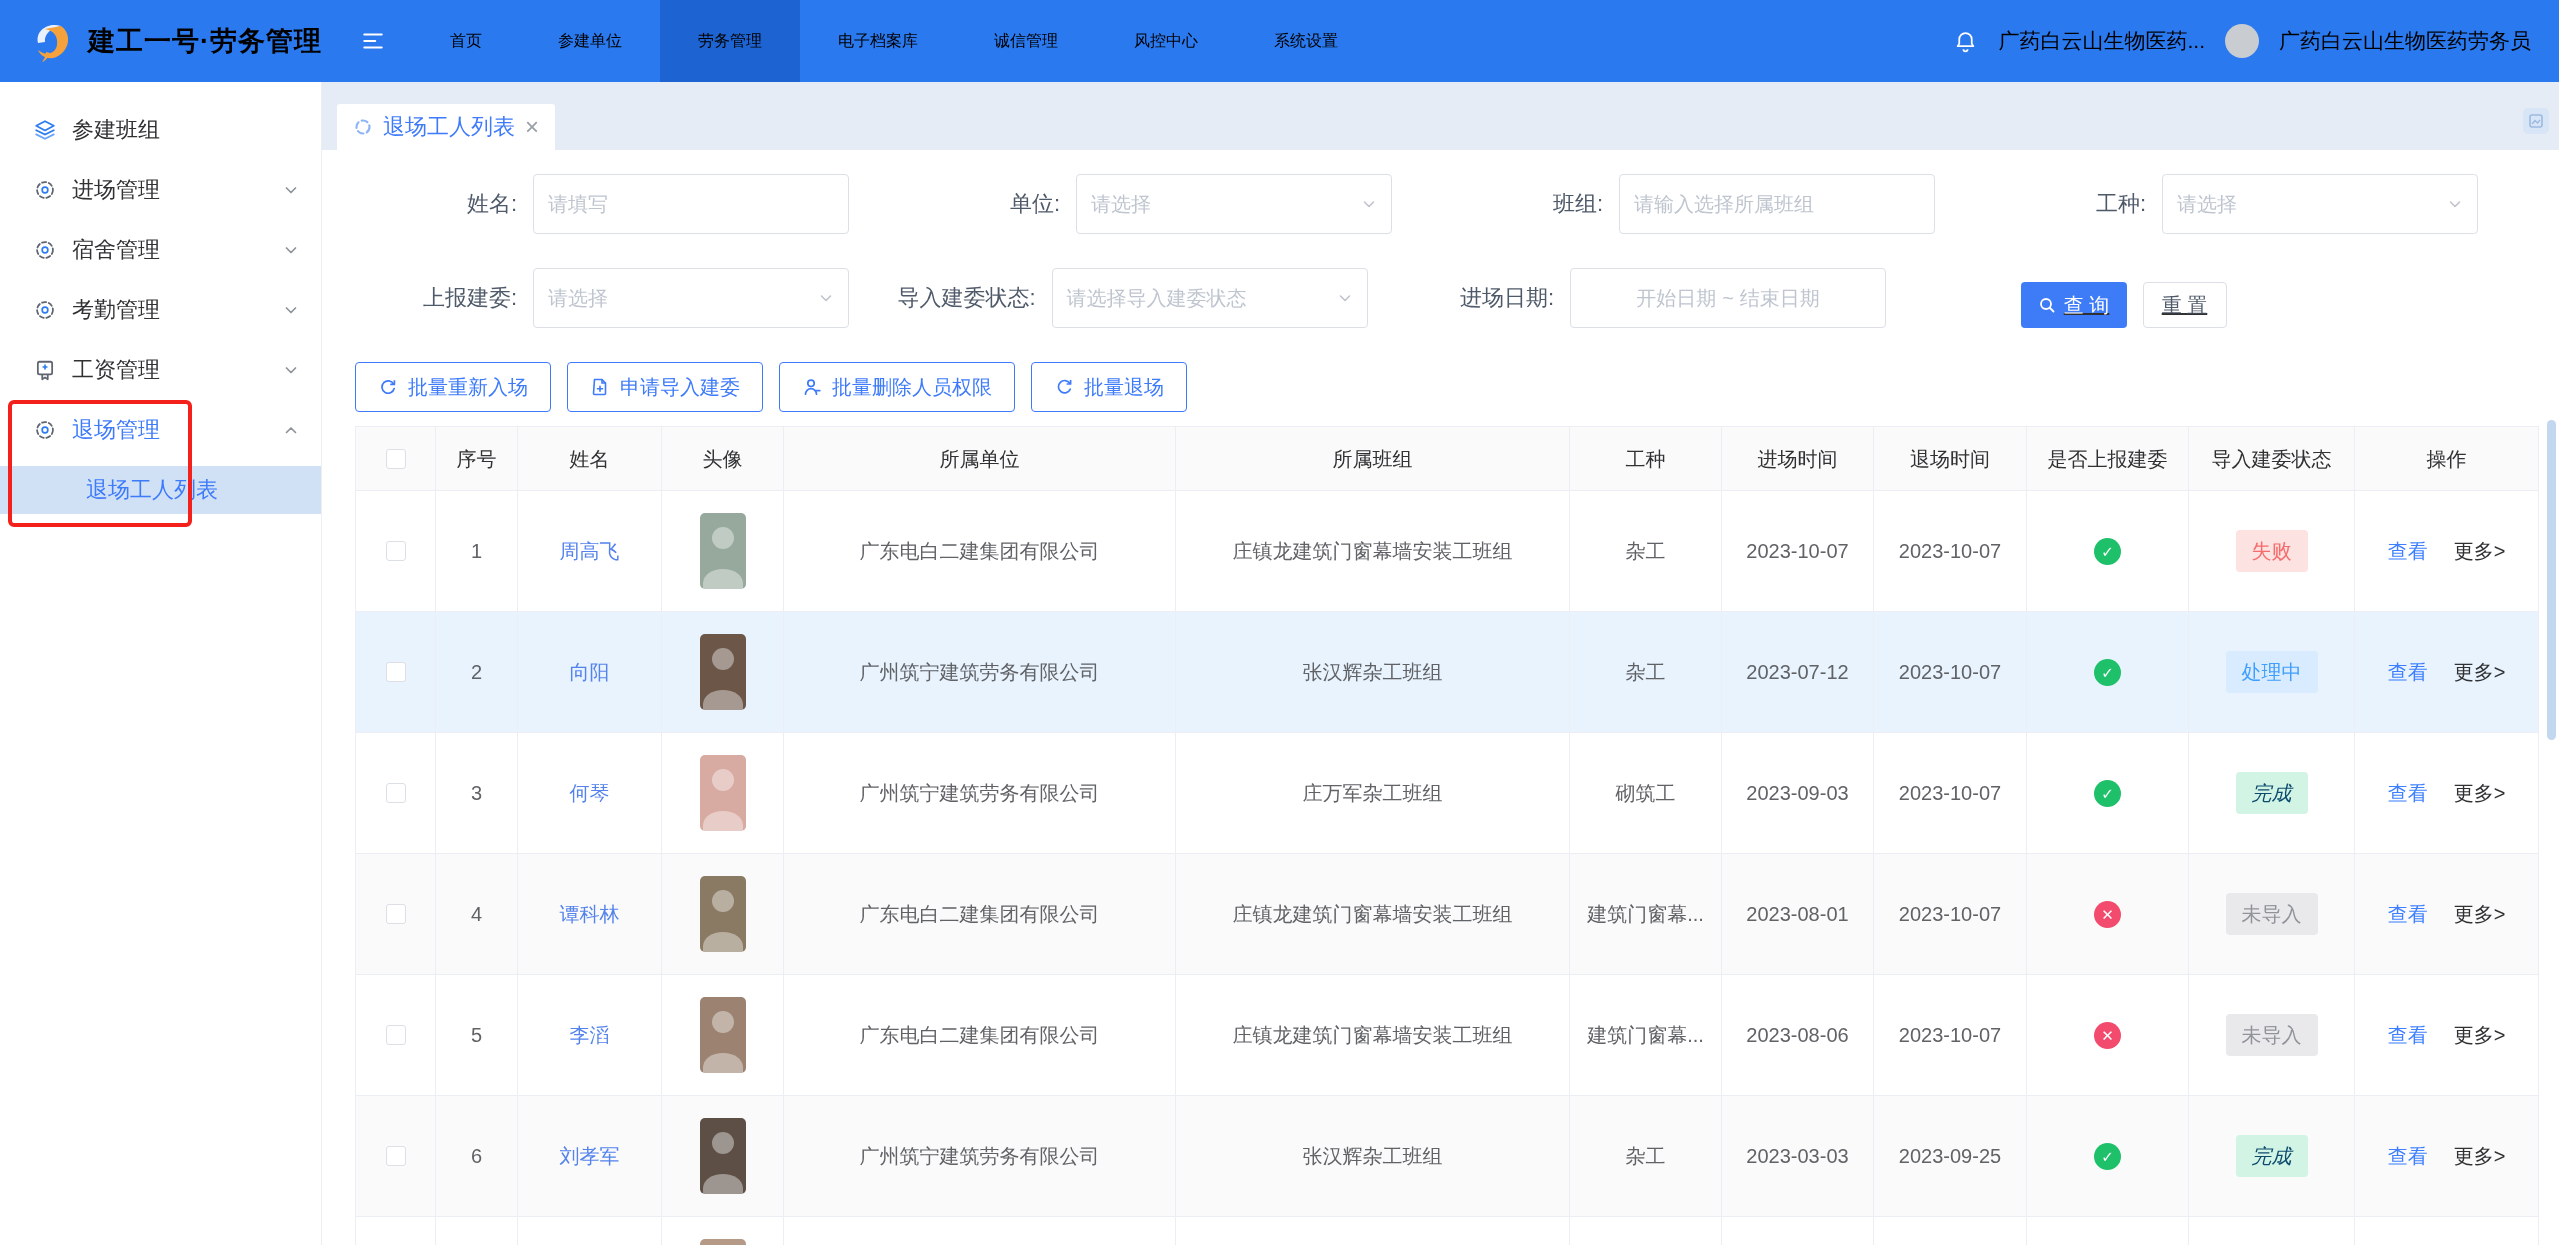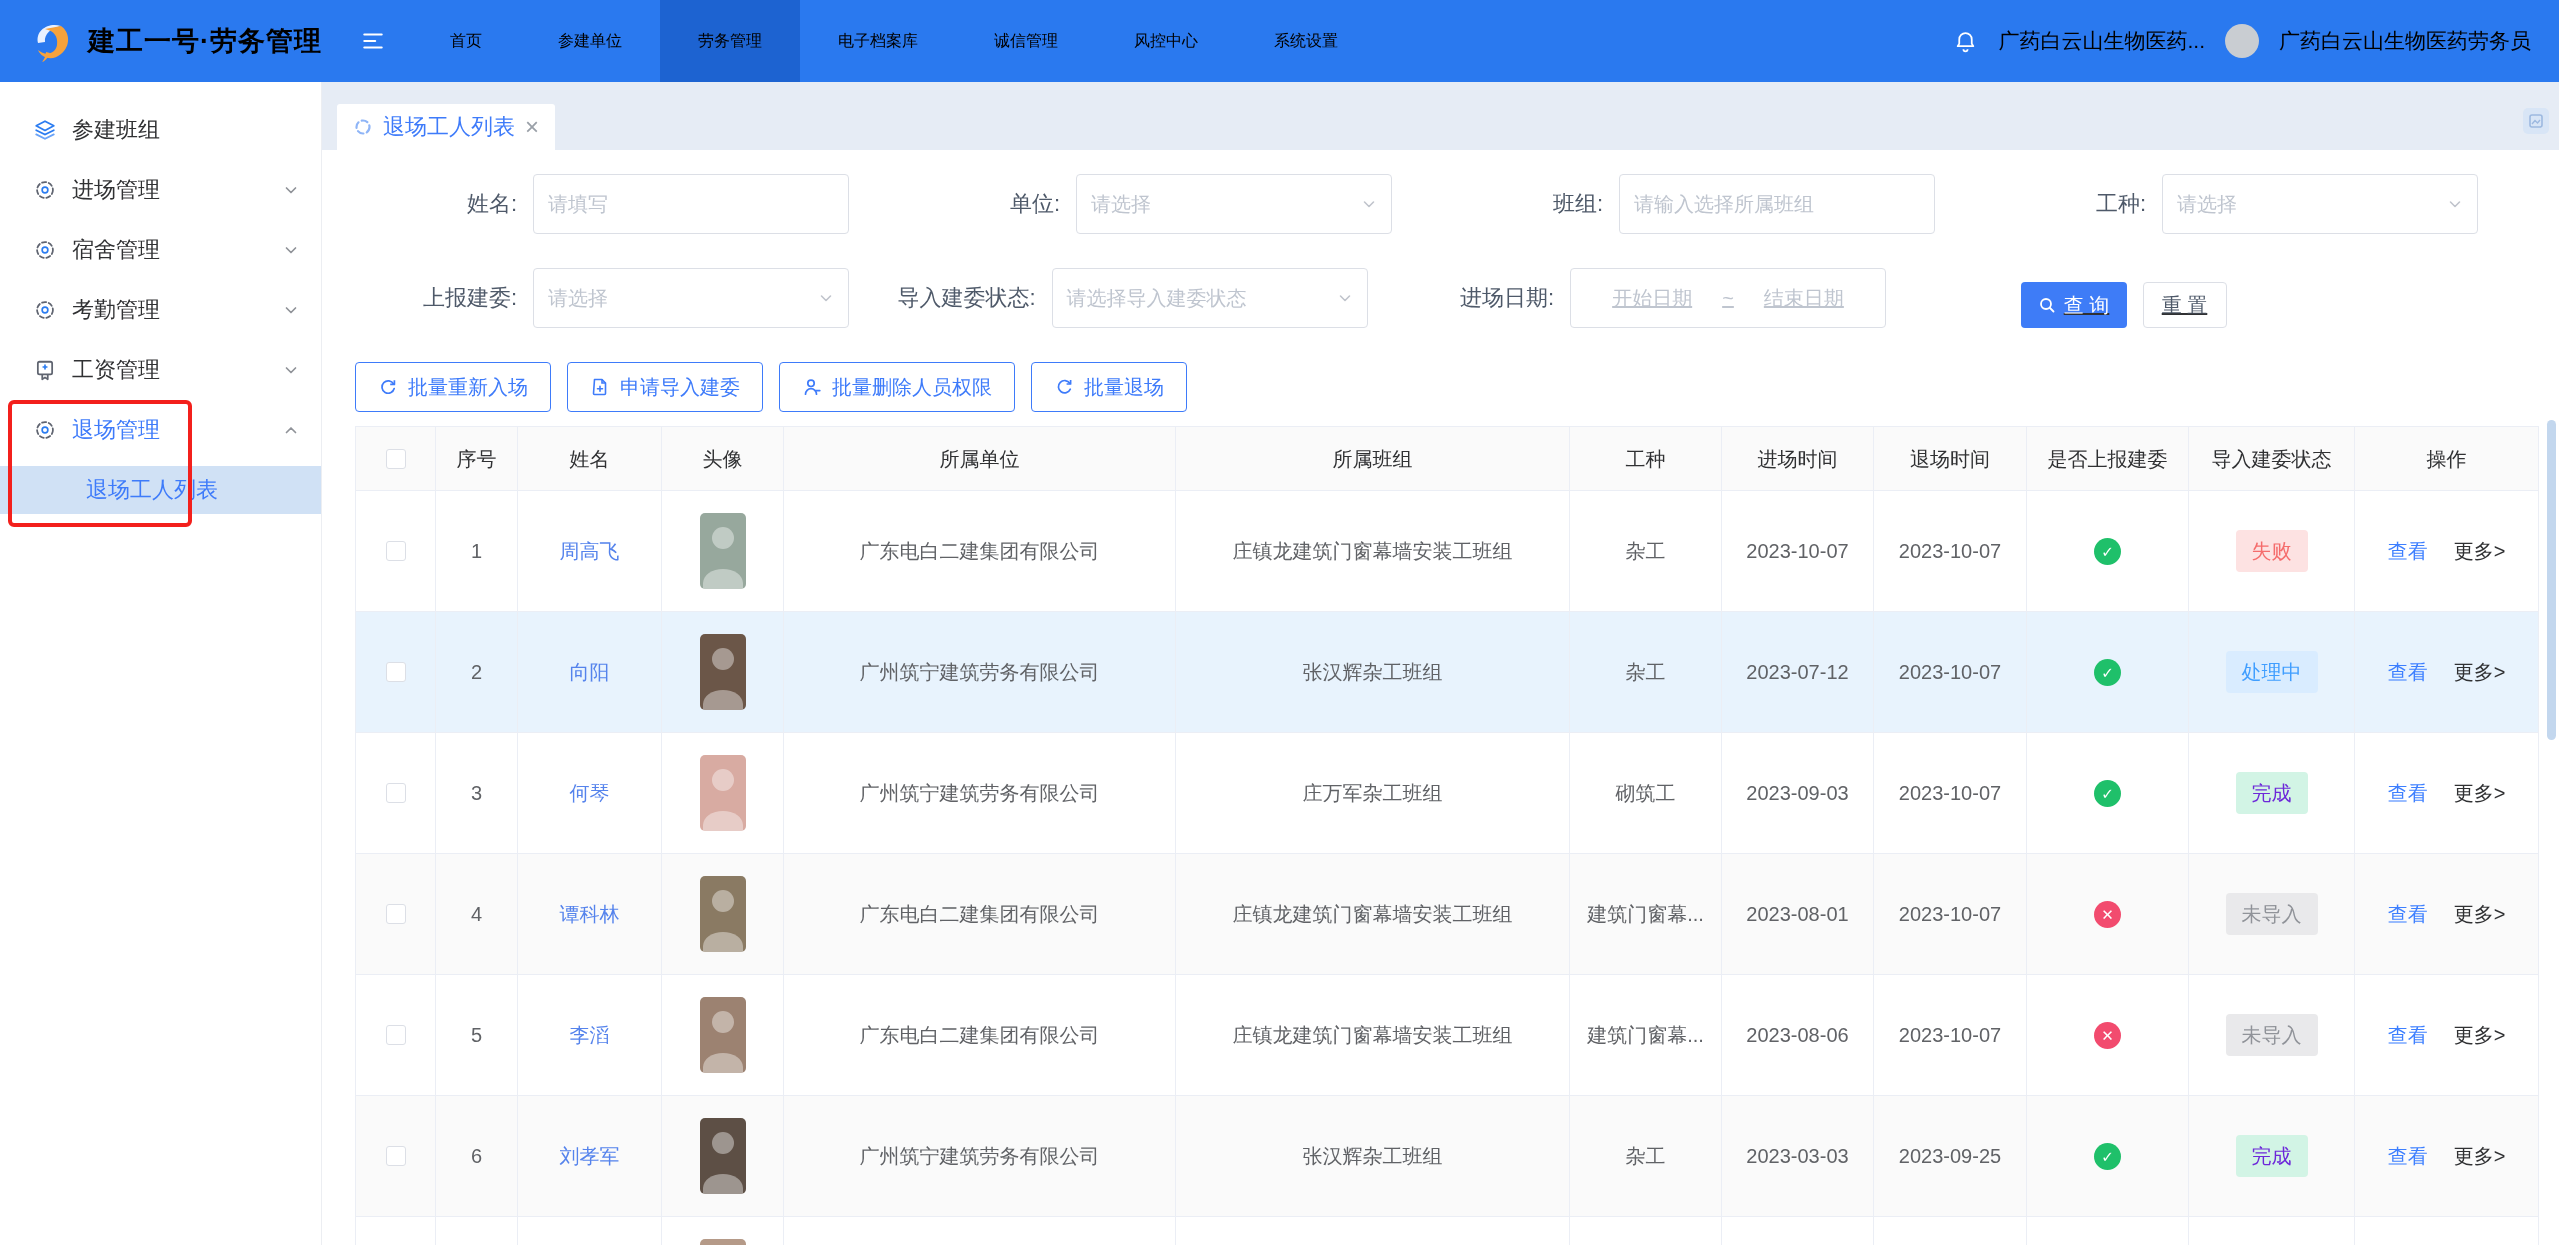--- a/index.html
+++ b/index.html
@@ -49,21 +49,21 @@
   .content { position:absolute; top:68px; left:0; right:0; bottom:0; background:#fff; padding:24px 20px 0 33px; }
   .filter-row { display:flex; margin-bottom:34px; }
   .filter-group { width:543px; display:flex; align-items:center; }
   .f-label { flex:0 0 178px; text-align:right; padding-right:16px; font-size:22px; color:#4e5969; white-space:nowrap; }
   .ctrl { width:316px; height:60px; border:1px solid #dcdfe6; border-radius:4px; background:#fff;
           display:flex; align-items:center; padding:0 14px; font-size:20px; color:#303133; }
   input.ctrl { outline:none; }
   input.ctrl::placeholder { color:#bfc5cf; }
   .select { cursor:pointer; }
   .select .ph { flex:1; color:#bfc5cf; }
-  .daterange { justify-content:center; gap:30px; color:#bfc5cf; cursor:pointer;text-decoration:underline; }
+  .daterange { justify-content:center; gap:6px; color:#bfc5cf; cursor:pointer; }
   .btn-area { display:flex; align-items:flex-end; margin-left:110px;text-decoration:underline; }
   .btn-search { width:106px; height:46px; background:#3e7cf7; border:none; color:#fff; border-radius:4px;
                 display:flex; align-items:center; justify-content:center; gap:8px; font-size:20px; cursor:pointer; }
   .btn-reset { width:84px; height:46px; margin-left:16px; background:#fff; border:1px solid #dcdfe6;
                color:#4e5969; border-radius:4px; font-size:20px; cursor:pointer;
                display:flex; align-items:center; justify-content:center; font-family:inherit; }
 
   
   .actions { display:flex; gap:16px; margin-top:4px; }
   .action-btn { height:50px; background:#fff; border:1px solid #3e7bfa; color:#3e7bfa; border-radius:4px;
@@ -87,21 +87,21 @@
                     margin-left:-11px; border-radius:50%; background:rgba(255,255,255,.4); }
   .avatar::after { content:""; position:absolute; left:50%; bottom:-8px; width:40px; height:28px;
                    margin-left:-20px; border-radius:50% 50% 0 0; background:rgba(255,255,255,.4); }
   .dot { width:27px; height:27px; border-radius:50%; display:flex; align-items:center; justify-content:center;
          color:#fff; font-size:15px; font-weight:bold; }
   .dot.ok { background:#1fc06a; }
   .dot.no { background:#f24b6e; }
   .badge { padding:7px 16px; border-radius:4px; font-size:20px; white-space:nowrap; }
   .badge.fail { background:#fde2e2; color:#f56c6c; }
   .badge.processing { background:#d9ecff; color:#409eff; }
-  .badge.done { background:#d2f4e5; color:#6d28d9; }
+  .badge.done { background:#d2f4e5; color:#0c4a6e;font-style:italic; }
   .badge.none { background:#e9e9eb; color:#909399; }
   .op-view { color:#3d7fff; margin-right:26px; cursor:pointer; }
   .op-more { color:#303133; cursor:pointer; white-space:nowrap; }
 
   .scrollbar-thumb { position:absolute; right:3px; top:420px; width:9px; height:320px;
                      background:#c3d7ee; border-radius:5px; z-index:30; cursor:pointer; }
 </style>
 </head>
 <body>
 

